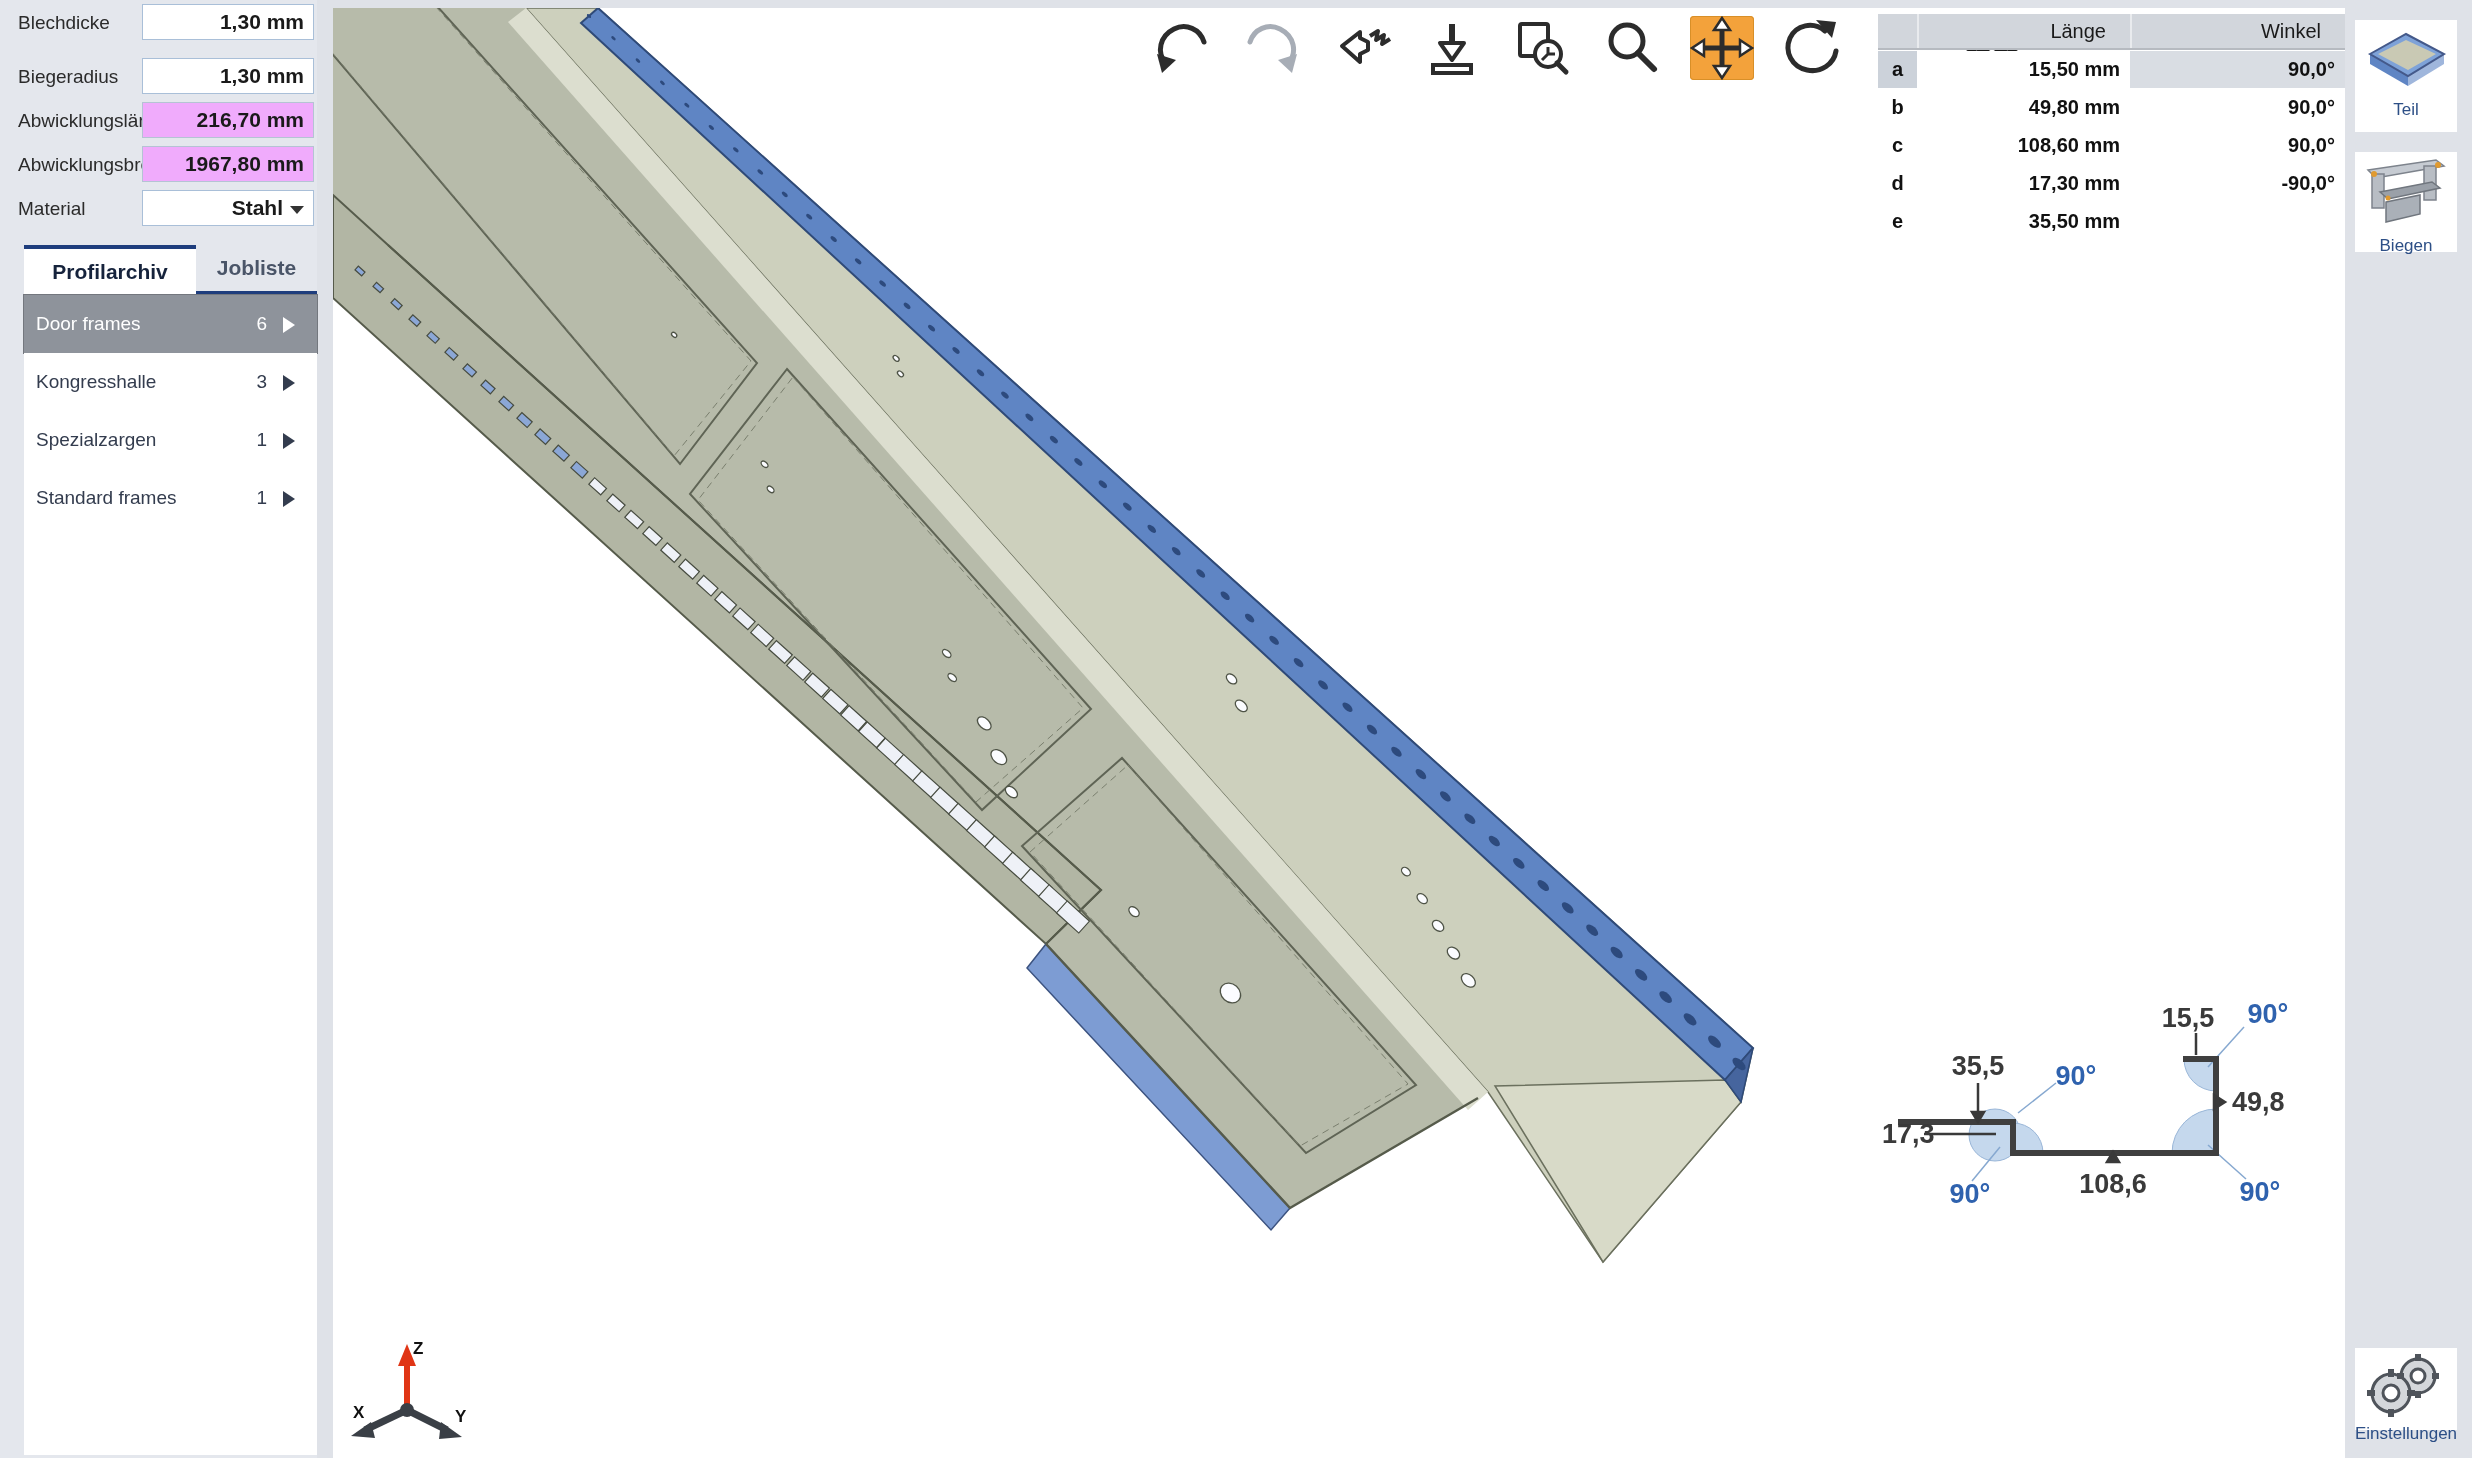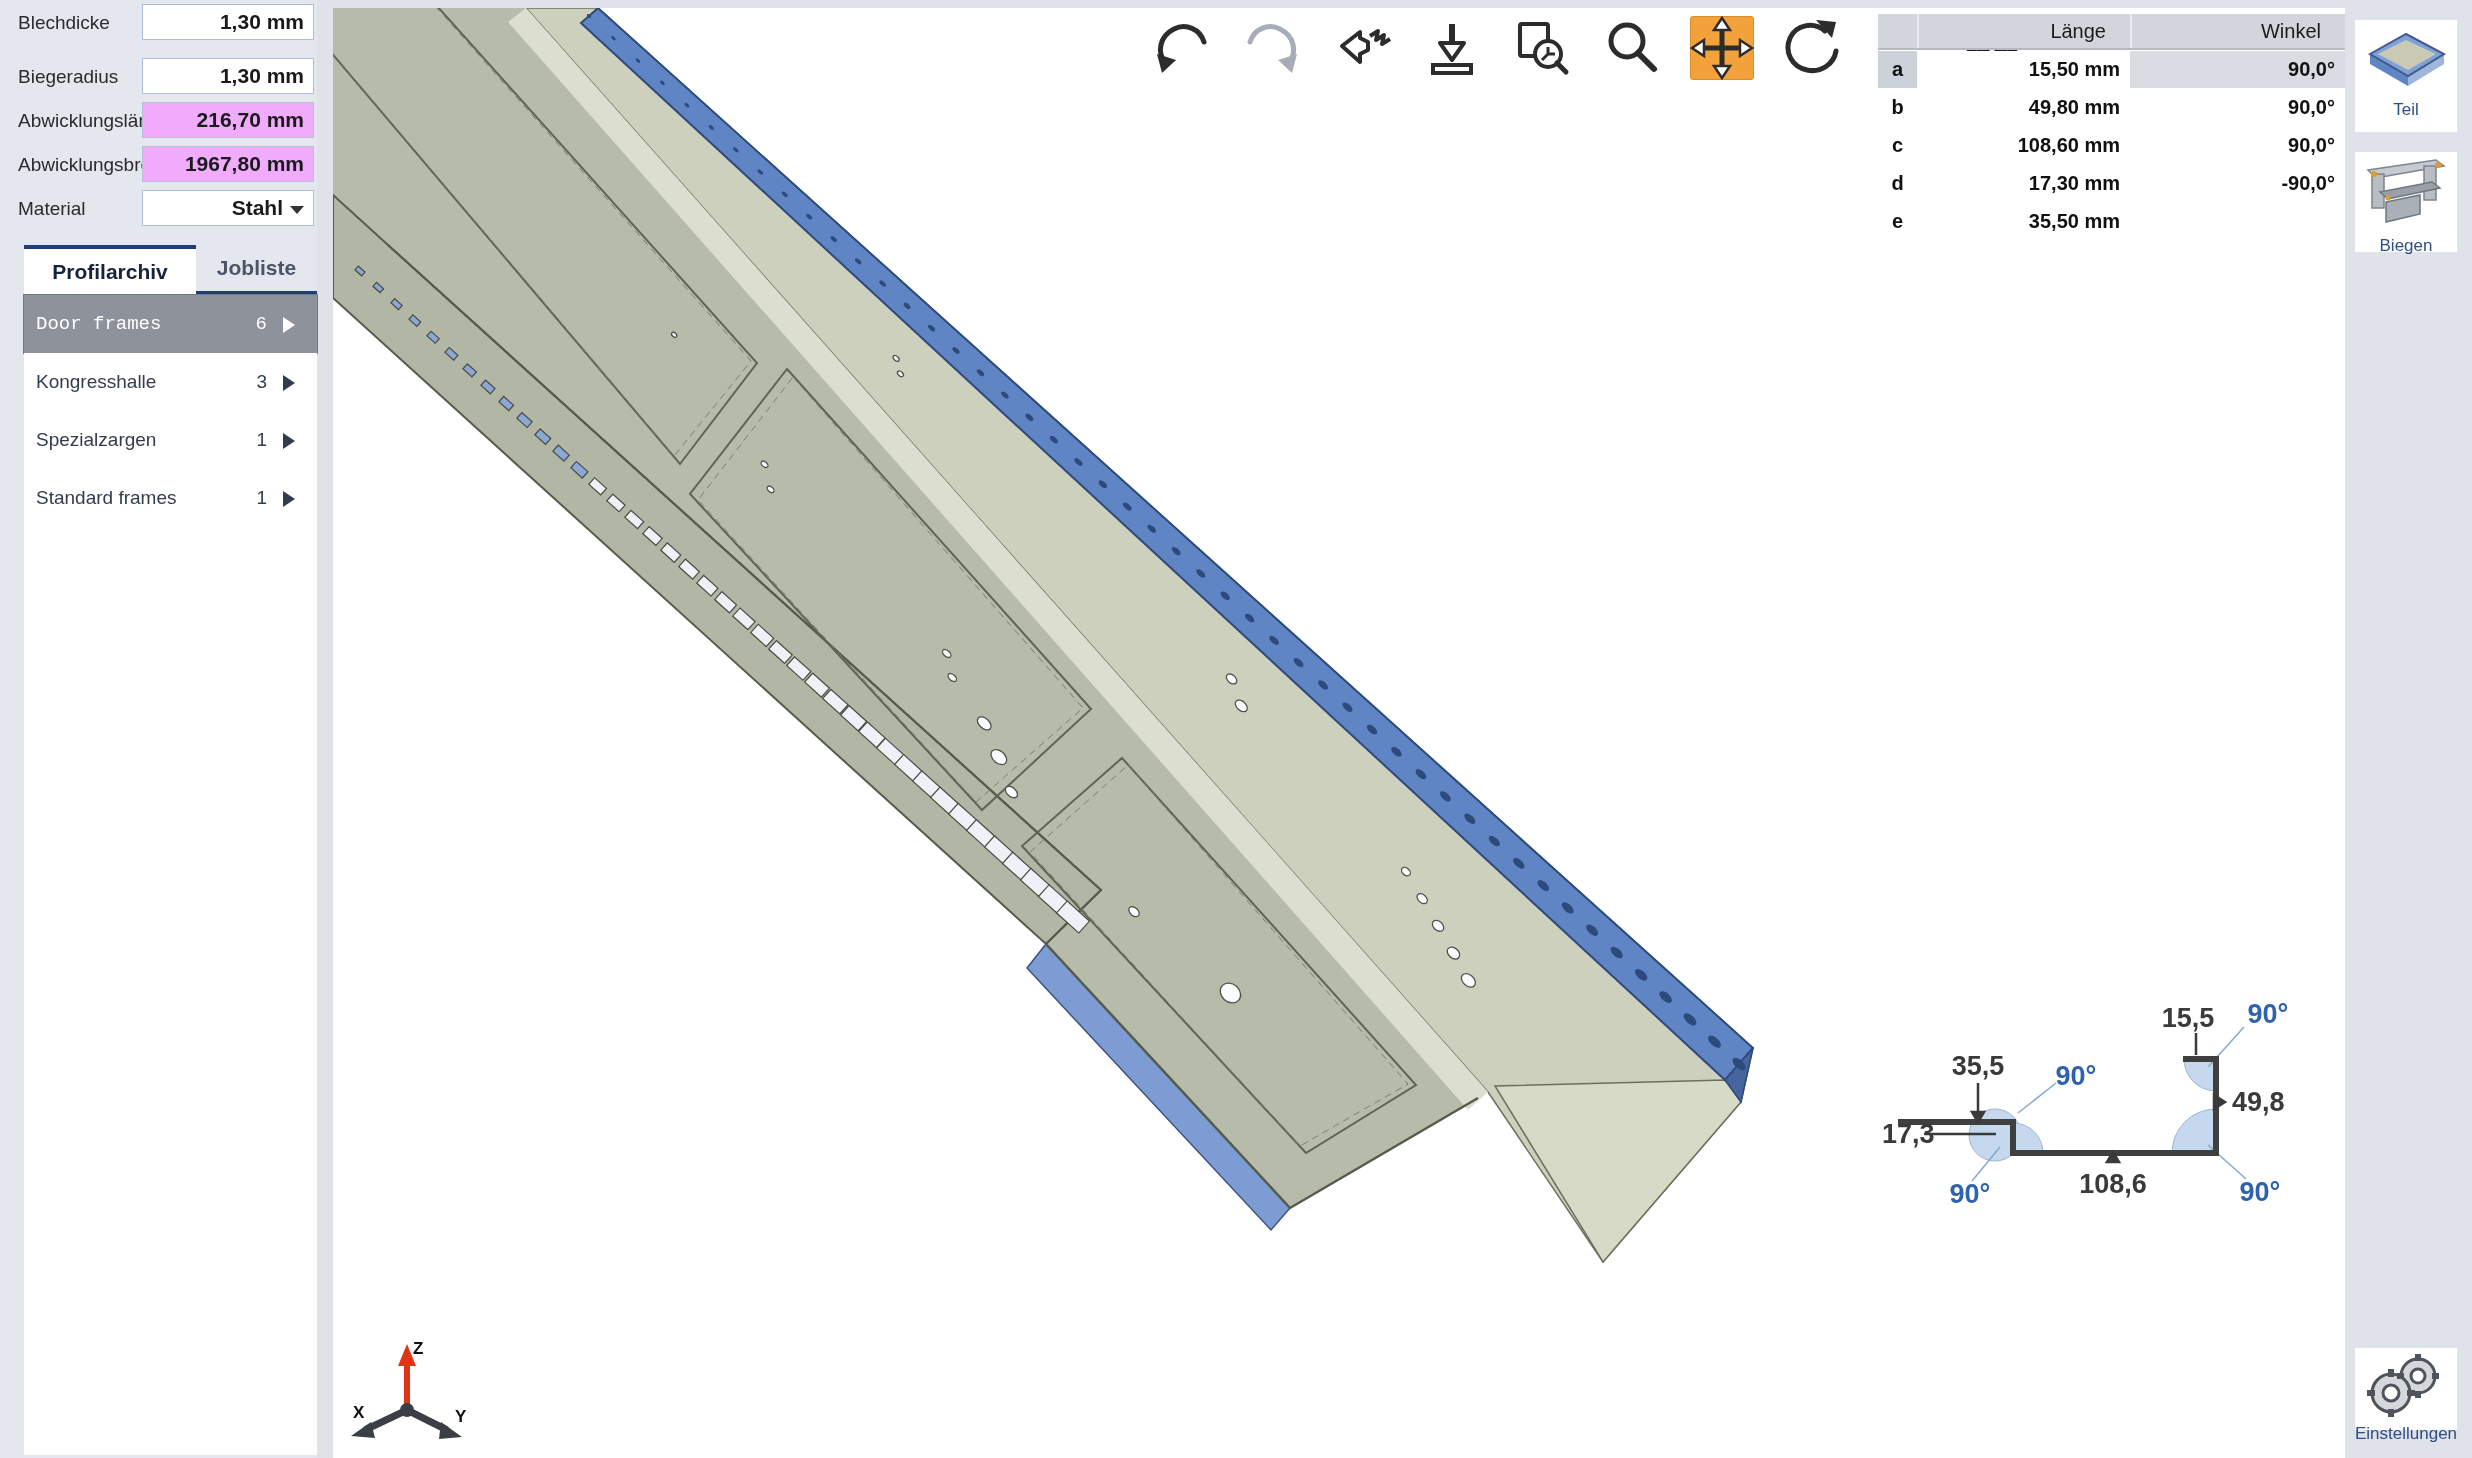--- a/index.html
+++ b/index.html
@@ -25,21 +25,21 @@
   .tab.inactive{left:196px;width:121px;background:transparent;border-bottom:4px solid #1e3d7d;
               font-weight:bold;color:#4a5568;}
   
   #profile-list{position:absolute;left:24px;top:295px;width:293px;height:1160px;background:#fff;}
   .p-item{position:relative;width:293px;height:58px;background:#fff;}
   .p-item.selected{background:#8e939b;outline:1px solid #73777e;}
   .p-name{position:absolute;left:12px;top:18px;font-size:19px;color:#333c4e;}
   .p-count{position:absolute;right:50px;top:18px;font-size:19px;color:#333c4e;}
   .p-arrow{position:absolute;right:22px;top:22px;width:0;height:0;border-top:8px solid transparent;
            border-bottom:8px solid transparent;border-left:12px solid #333c4e;}
-  .p-item.selected .p-name,.p-item.selected .p-count{color:#fff;font-family:Liberation Mono, monospace;}
+  .p-item.selected .p-name,.p-item.selected .p-count{color:#fff;}
   .p-item.selected .p-arrow{border-left-color:#fff;}
   
   #viewport{position:absolute;left:333px;top:8px;width:2139px;height:1450px;background:#fff;}
   
   #toolbar{position:absolute;left:1150px;top:16px;display:flex;gap:26px;align-items:center;}
   .tool{width:64px;height:64px;display:flex;align-items:center;justify-content:center;border-radius:4px;}
   .tool.active{background:#f3a23b;box-shadow:inset 0 0 0 1px #d88f28;}
   
   #bend-table{position:absolute;left:1878px;top:14px;width:467px;font-size:20px;}
   .bt-head{display:grid;grid-template-columns:39px 213px 215px;height:34px;line-height:34px;

